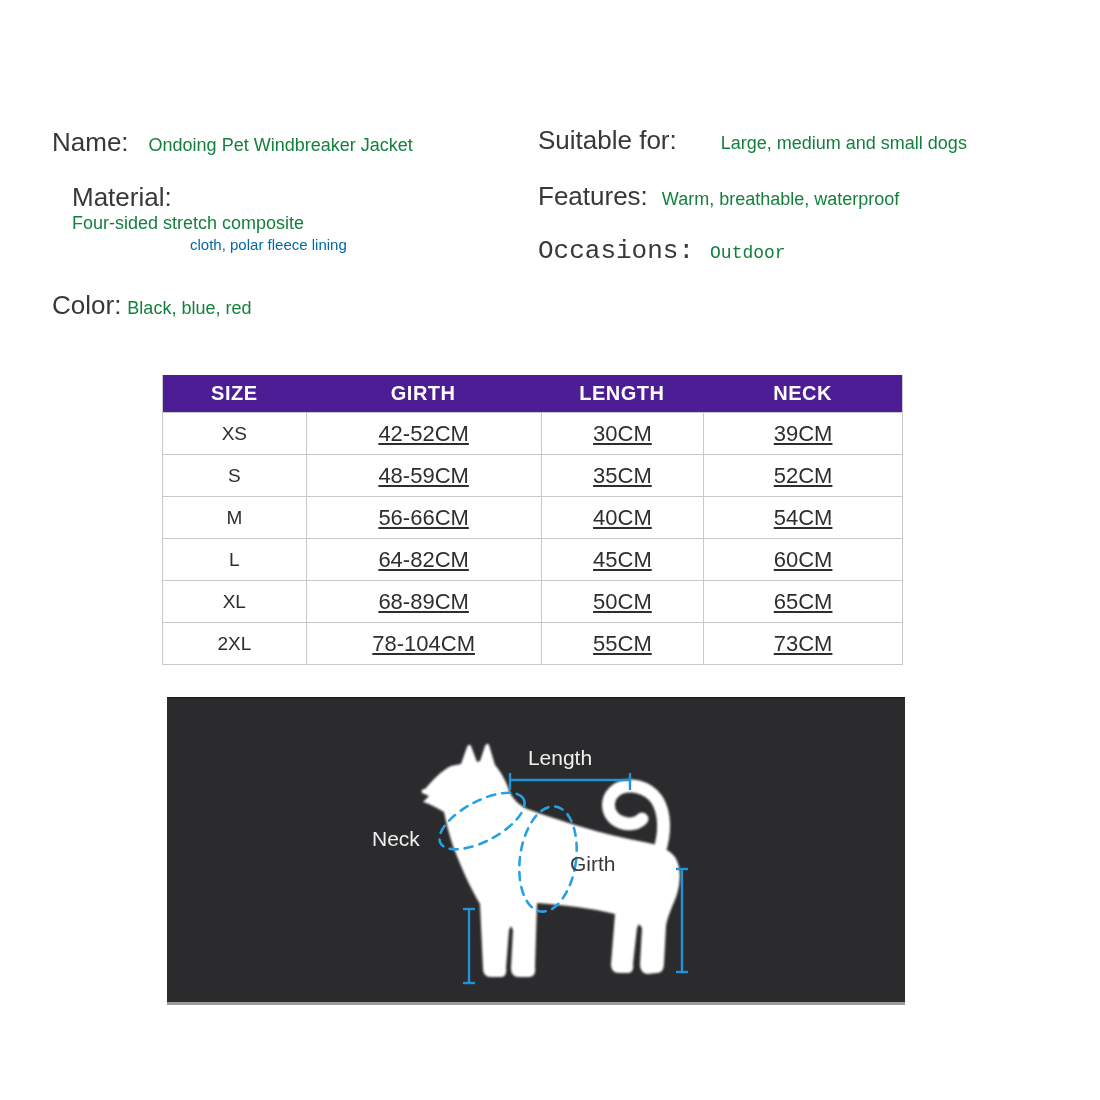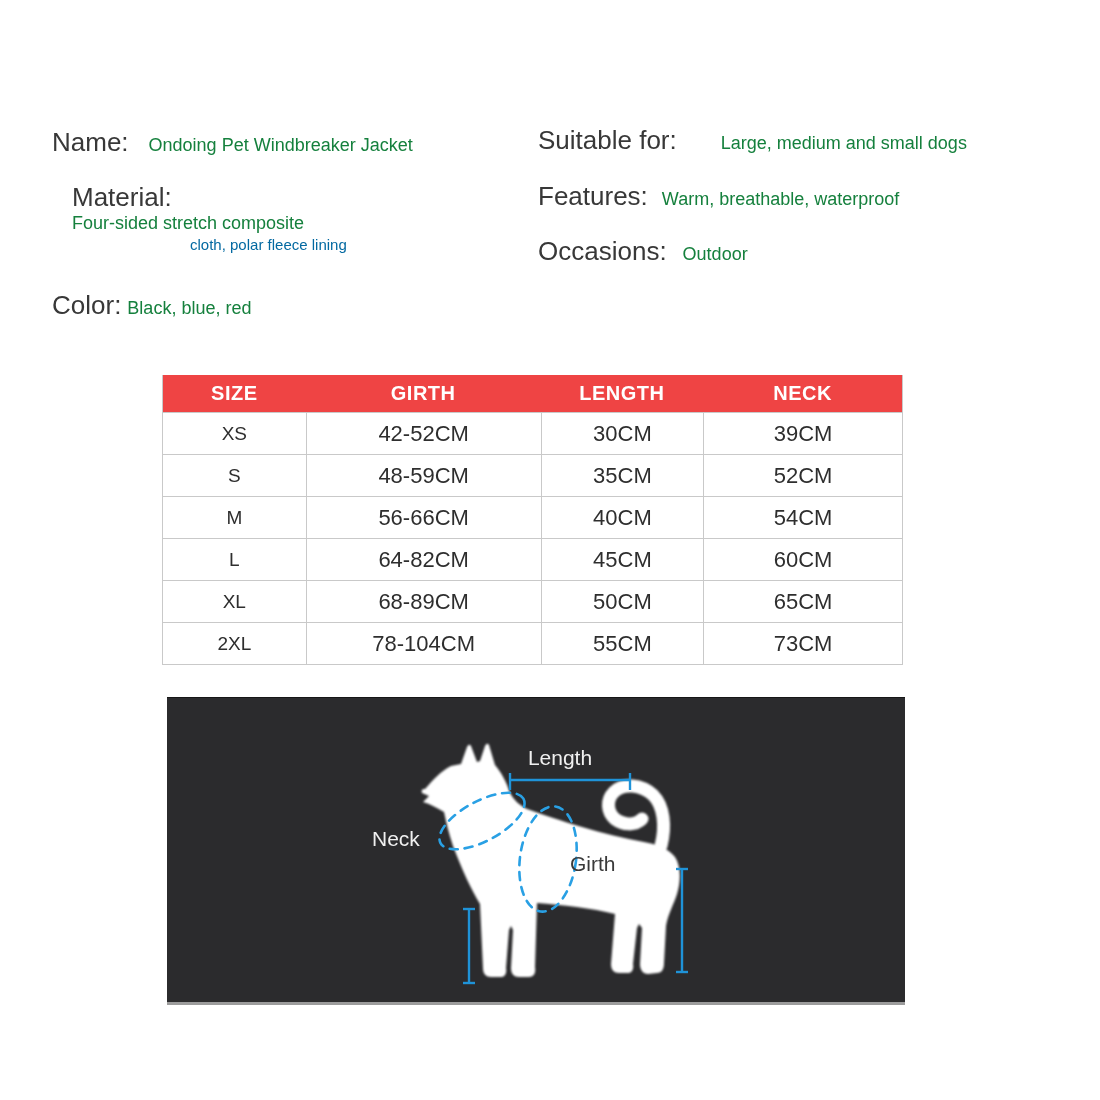--- a/index.html
+++ b/index.html
@@ -13,30 +13,30 @@
   .value{font-size:18px;color:#15803d;}
   .value-cont{position:absolute;font-size:15px;color:#0369a1;white-space:nowrap;}
   
   .size-table{
     position:absolute;left:162px;top:375px;width:741px;
     display:grid;grid-template-columns:19.3% 31.8% 22% 26.9%;
     border-left:1px solid #c9c9c9;border-right:1px solid #c9c9c9;border-bottom:1px solid #c9c9c9;
     box-sizing:border-box;
   }
   .th{
-    background:#ef4444;color:#ffffff;font-weight:bold;font-size:20px;letter-spacing:0.5px;
+    background:#4c1d95;color:#ffffff;font-weight:bold;font-size:20px;letter-spacing:0.5px;
     height:37px;display:flex;align-items:center;justify-content:center;
   }
   .td{
     background:#ffffff;color:#2e2e2e;font-size:22px;height:42px;
     display:flex;align-items:center;justify-content:center;
     border-top:1px solid #c9c9c9;box-sizing:border-box;
   }
   .td.col-0{font-size:19px;}
-  .td.col-1,.td.col-2,.td.col-3{border-left:1px solid #c9c9c9;}
+  .td.col-1,.td.col-2,.td.col-3{border-left:1px solid #c9c9c9;text-decoration:underline;}
   
   .diagram-box{
     position:absolute;left:167px;top:697px;width:738px;height:304px;
     background:#2b2b2d;border-top:1px solid #171717;border-bottom:3px solid #9c9c9c;
     box-sizing:content-box;
   }
   .diagram-box svg{display:block;}
   .svg-label{font-family:"Liberation Sans", sans-serif;font-size:21px;}
 </style>
 </head>
@@ -58,21 +58,21 @@
   </div>
 
   <div class="info-line" style="left:538px;top:125px;gap:22px;">
     <span class="label">Suitable for:</span>
     <span class="value" style="margin-left:22px;">Large, medium and small dogs</span>
   </div>
   <div class="info-line" style="left:538px;top:181px;">
     <span class="label">Features:</span>
     <span class="value" style="margin-left:14px;">Warm, breathable, waterproof</span>
   </div>
-  <div class="info-line" style="left:538px;top:236px;">
+  <div class="info-line" style="left:538px;top:236px;font-family:Liberation Mono, monospace;">
     <span class="label">Occasions:</span>
     <span class="value" style="margin-left:16px;">Outdoor</span>
   </div>
 </section>
 
 <div class="size-table">
   <div class="th">SIZE</div>
   <div class="th">GIRTH</div>
   <div class="th">LENGTH</div>
   <div class="th">NECK</div>

